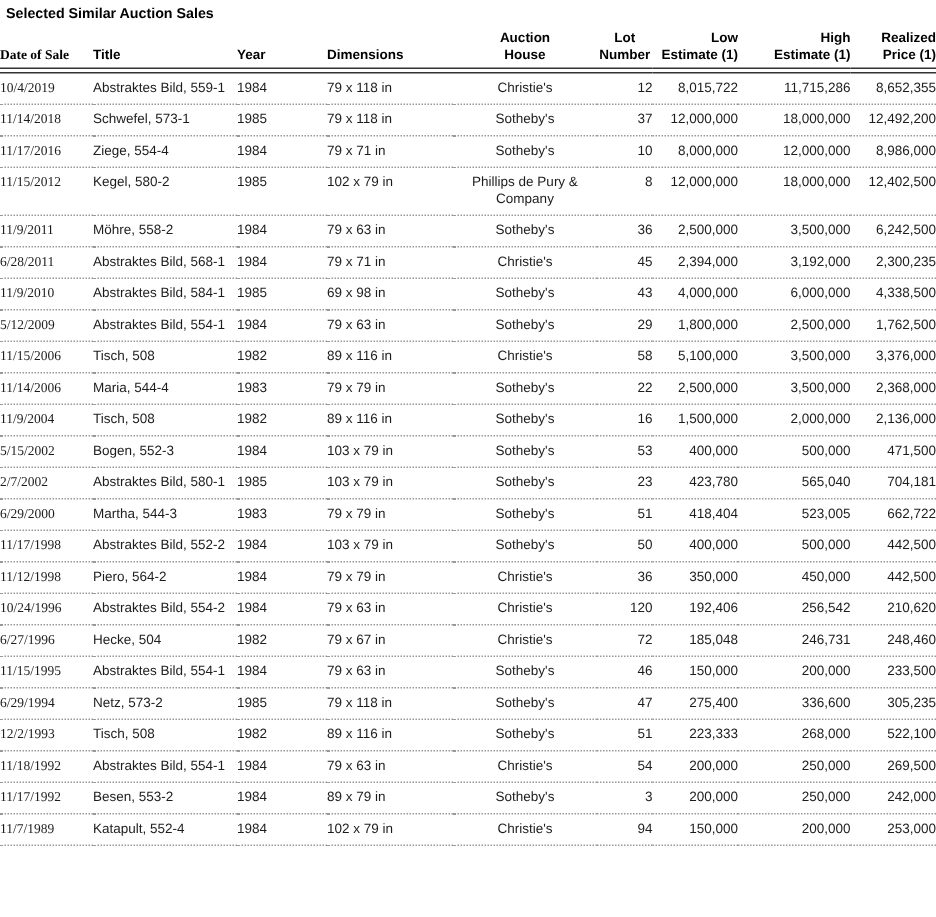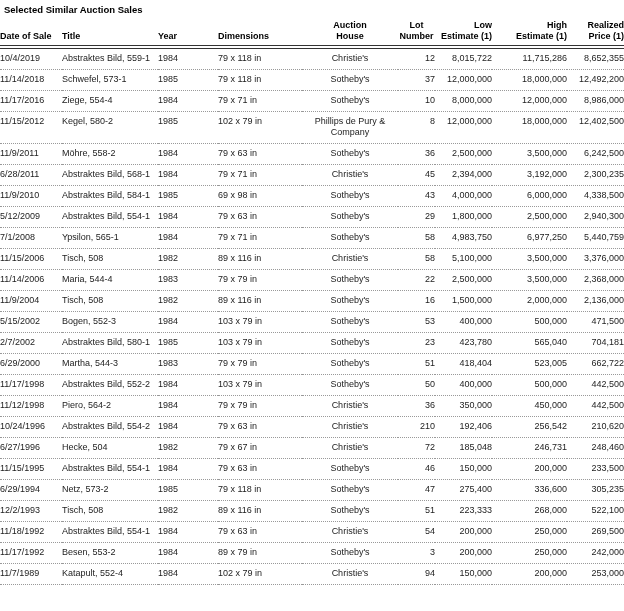--- a/index.html
+++ b/index.html
@@ -38,21 +38,21 @@
     font-size: 9px;
     color: #1c1c1c;
     vertical-align: top;
     padding: 4px 0 5px 0;
     line-height: 11px;
     border-bottom: 1px dotted #999999;
   }
   .al { text-align: left; }
   .ac { text-align: center; }
   .ar { text-align: right; }
-  th:nth-child(1), td:nth-child(1) { padding-left: 4px; }
+  th:nth-child(1), td:nth-child(1) { padding-left: 4px; font-family: Liberation Serif, serif; }
   th:nth-child(2), td:nth-child(2),
   th:nth-child(3), td:nth-child(3),
   th:nth-child(4), td:nth-child(4) { padding-left: 2px; }
   th:nth-child(6), td:nth-child(6),
   th:nth-child(7), td:nth-child(7),
   th:nth-child(8), td:nth-child(8),
   th:nth-child(9), td:nth-child(9) { padding-right: 7px; }
 </style>
 </head>
 <body>
@@ -169,32 +169,21 @@
       </tr>
       <tr>
         <td class="al">5/12/2009</td>
         <td class="al">Abstraktes Bild, 554-1</td>
         <td class="al">1984</td>
         <td class="al">79 x 63 in</td>
         <td class="ac">Sotheby's</td>
         <td class="ar">29</td>
         <td class="ar">1,800,000</td>
         <td class="ar">2,500,000</td>
-        <td class="ar">2,940,300</td>
-      </tr>
-      <tr>
-        <td class="al">7/1/2008</td>
-        <td class="al">Ypsilon, 565-1</td>
-        <td class="al">1984</td>
-        <td class="al">79 x 71 in</td>
-        <td class="ac">Sotheby's</td>
-        <td class="ar">58</td>
-        <td class="ar">4,983,750</td>
-        <td class="ar">6,977,250</td>
-        <td class="ar">5,440,759</td>
+        <td class="ar">1,762,500</td>
       </tr>
       <tr>
         <td class="al">11/15/2006</td>
         <td class="al">Tisch, 508</td>
         <td class="al">1982</td>
         <td class="al">89 x 116 in</td>
         <td class="ac">Christie's</td>
         <td class="ar">58</td>
         <td class="ar">5,100,000</td>
         <td class="ar">3,500,000</td>
@@ -276,21 +265,21 @@
         <td class="ar">350,000</td>
         <td class="ar">450,000</td>
         <td class="ar">442,500</td>
       </tr>
       <tr>
         <td class="al">10/24/1996</td>
         <td class="al">Abstraktes Bild, 554-2</td>
         <td class="al">1984</td>
         <td class="al">79 x 63 in</td>
         <td class="ac">Christie's</td>
-        <td class="ar">210</td>
+        <td class="ar">120</td>
         <td class="ar">192,406</td>
         <td class="ar">256,542</td>
         <td class="ar">210,620</td>
       </tr>
       <tr>
         <td class="al">6/27/1996</td>
         <td class="al">Hecke, 504</td>
         <td class="al">1982</td>
         <td class="al">79 x 67 in</td>
         <td class="ac">Christie's</td>

